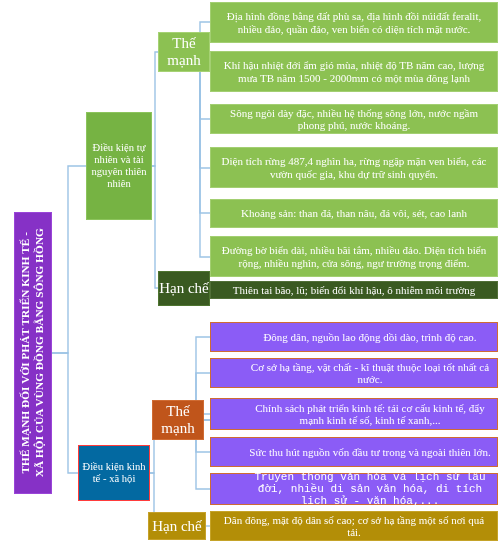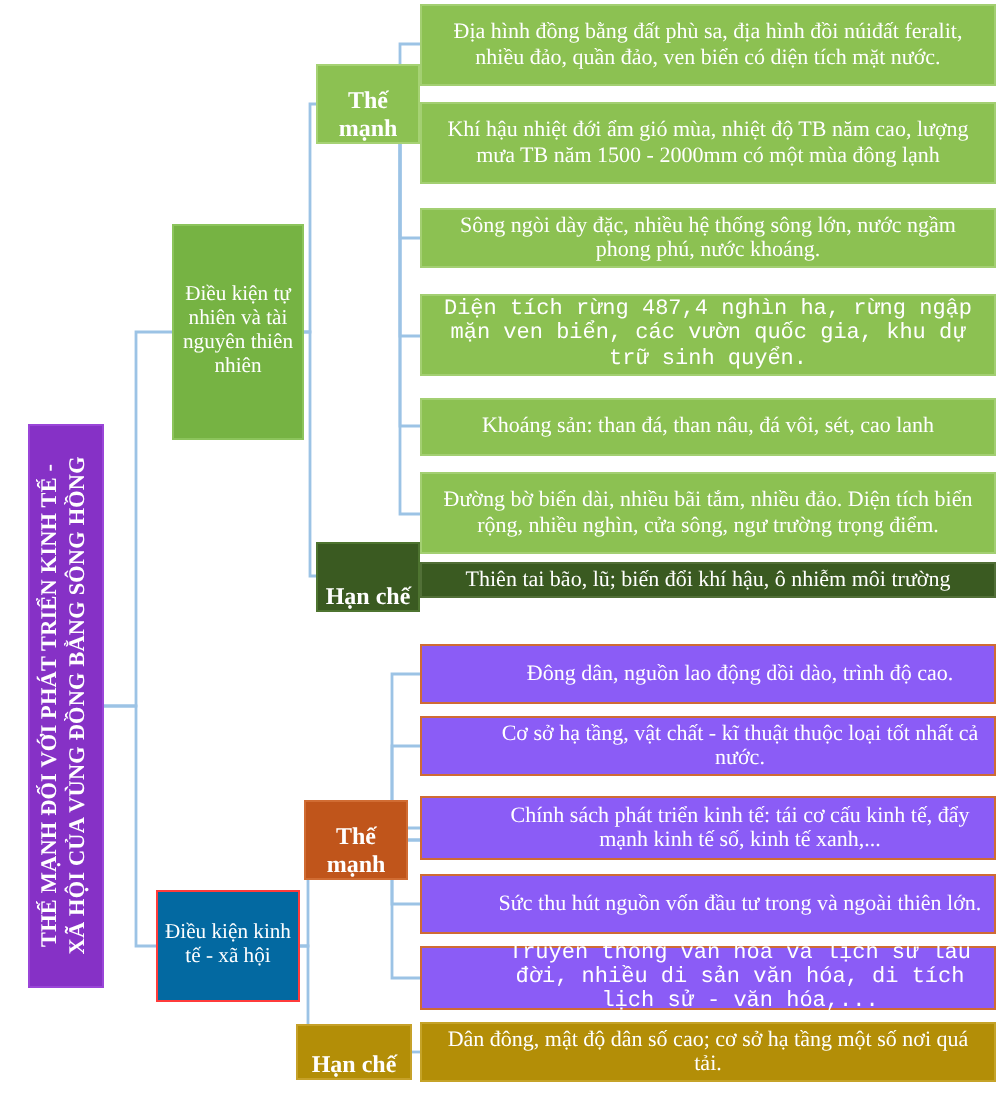--- a/index.html
+++ b/index.html
@@ -74,23 +74,22 @@
     top: 445px;
     height: 56px;
     background: #0369a1;
     border-color: #ff3b3b;
     width: 72px;
   }
 
   
   .sub {
     width: 52px;
-    font-size: 12px;
-    font-weight: bold;
-    align-items: flex-end;
+    font-size: 15px;
+    font-weight: normal;
   }
   .sub-nat-strong {
     left: 158px;
     top: 32px;
     height: 40px;
     background: #8cc152;
     border-color: #a6d274;
   }
   .sub-nat-limit {
     left: 158px;
@@ -191,21 +190,21 @@
     <span>Thế mạnh</span>
   </div>
 
   <div class="node sub sub-soc-limit">
     <span>Hạn chế</span>
   </div>
 
   <div class="node leaf leaf-green" style="top:2px;height:41px;">Địa hình đồng bằng đất phù sa, địa hình đồi núiđất feralit, nhiều đảo, quần đảo, ven biển có diện tích mặt nước.</div>
   <div class="node leaf leaf-green" style="top:51px;height:41px;">Khí hậu nhiệt đới ẩm gió mùa, nhiệt độ TB năm cao, lượng mưa TB năm 1500 - 2000mm có một mùa đông lạnh</div>
   <div class="node leaf leaf-green" style="top:104px;height:30px;">Sông ngòi dày đặc, nhiều hệ thống sông lớn, nước ngầm phong phú, nước khoáng.</div>
-  <div class="node leaf leaf-green" style="top:147px;height:41px;font-family:Liberation Mono, monospace;">Diện tích rừng 487,4 nghìn ha, rừng ngập mặn ven biển, các vườn quốc gia, khu dự trữ sinh quyển.</div>
+  <div class="node leaf leaf-green" style="top:147px;height:41px;">Diện tích rừng 487,4 nghìn ha, rừng ngập mặn ven biển, các vườn quốc gia, khu dự trữ sinh quyển.</div>
   <div class="node leaf leaf-green" style="top:199px;height:29px;">Khoáng sản: than đá, than nâu, đá vôi, sét, cao lanh</div>
   <div class="node leaf leaf-green" style="top:236px;height:41px;">Đường bờ biển dài, nhiều bãi tắm, nhiều đảo. Diện tích biển rộng, nhiều nghìn, cửa sông, ngư trường trọng điểm.</div>
 
   <div class="node leaf leaf-dgreen" style="top:281px;height:18px;">Thiên tai bão, lũ; biến đổi khí hậu, ô nhiễm môi trường</div>
 
   <div class="node leaf leaf-orange" style="top:322px;height:30px;">Đông dân, nguồn lao động dồi dào, trình độ cao.</div>
   <div class="node leaf leaf-orange" style="top:358px;height:30px;">Cơ sở hạ tầng, vật chất - kĩ thuật thuộc loại tốt nhất cả nước.</div>
   <div class="node leaf leaf-orange" style="top:398px;height:32px;">Chính sách phát triển kinh tế: tái cơ cấu kinh tế, đẩy mạnh kinh tế số, kinh tế xanh,...</div>
   <div class="node leaf leaf-orange" style="top:437px;height:30px;">Sức thu hút nguồn vốn đầu tư trong và ngoài thiên lớn.</div>
   <div class="node leaf leaf-orange" style="top:473px;height:32px;font-family:Liberation Mono, monospace;">Truyền thống văn hóa và lịch sử lâu đời, nhiều di sản văn hóa, di tích lịch sử - văn hóa,...</div>

